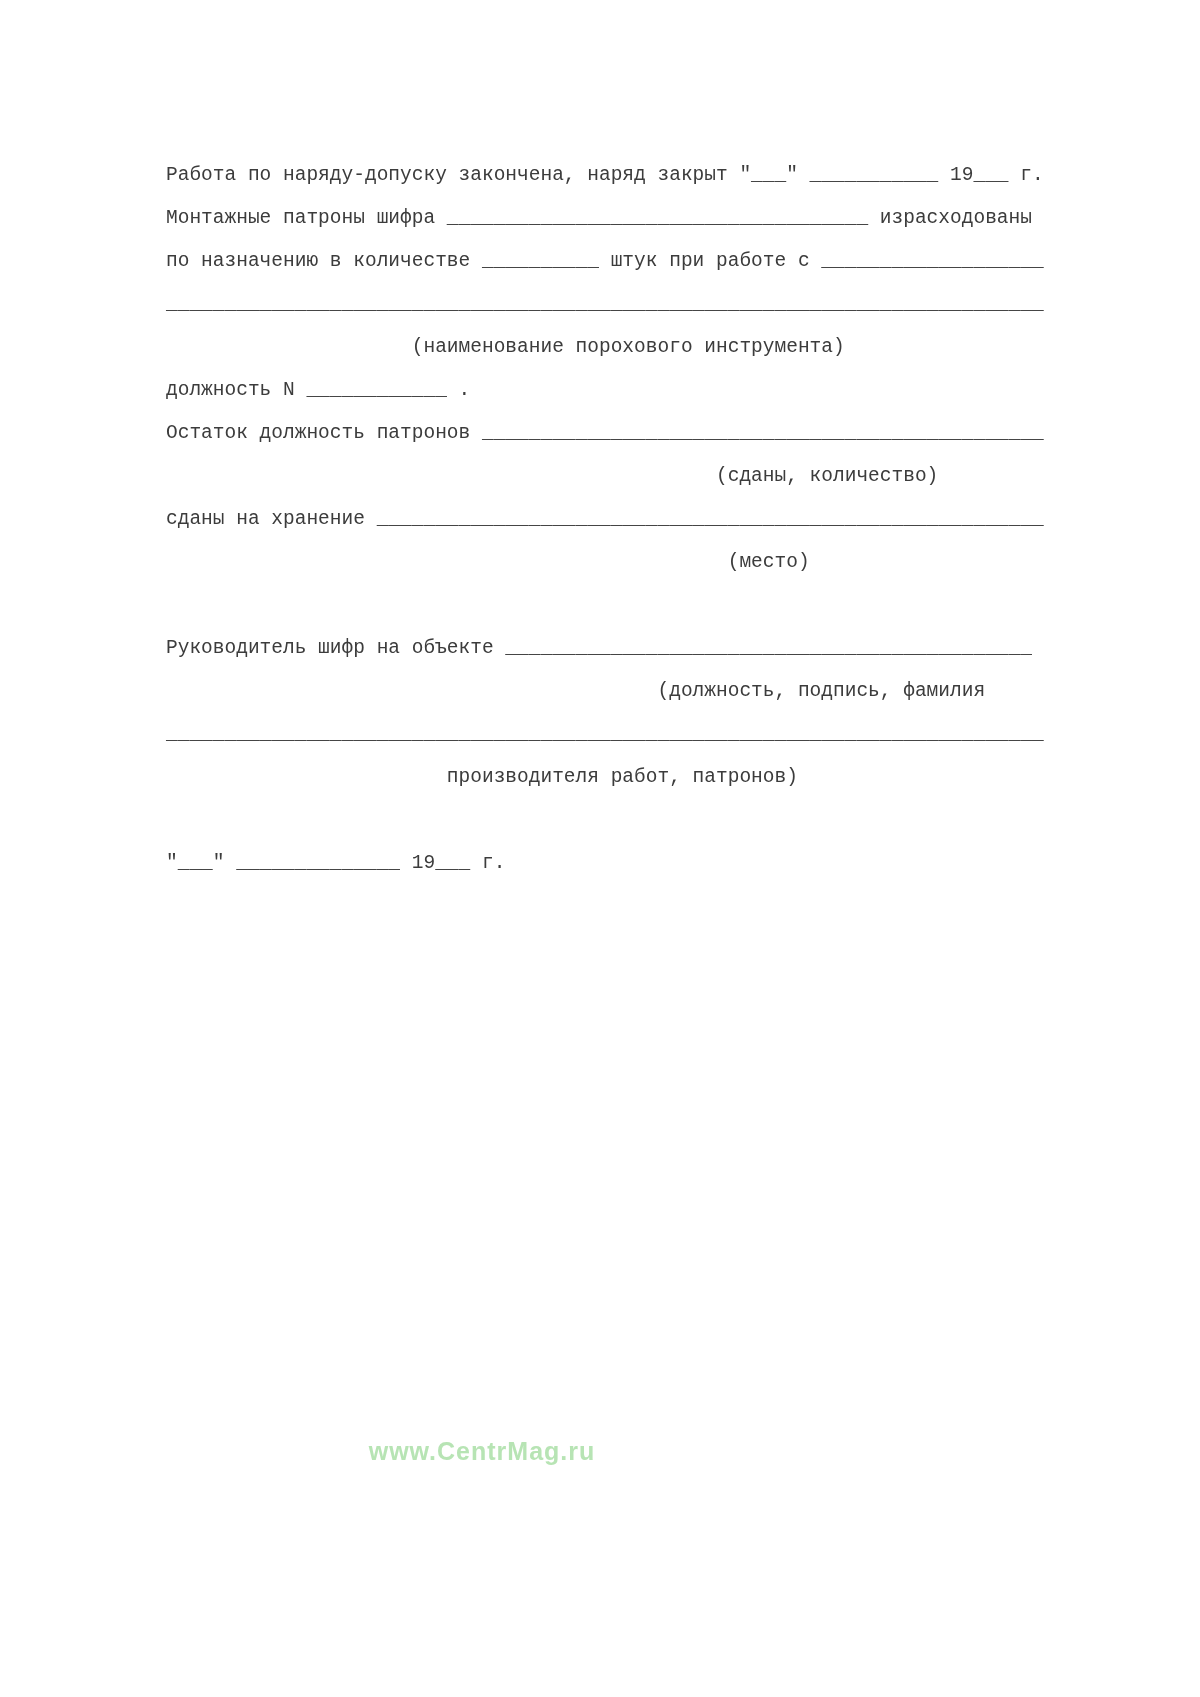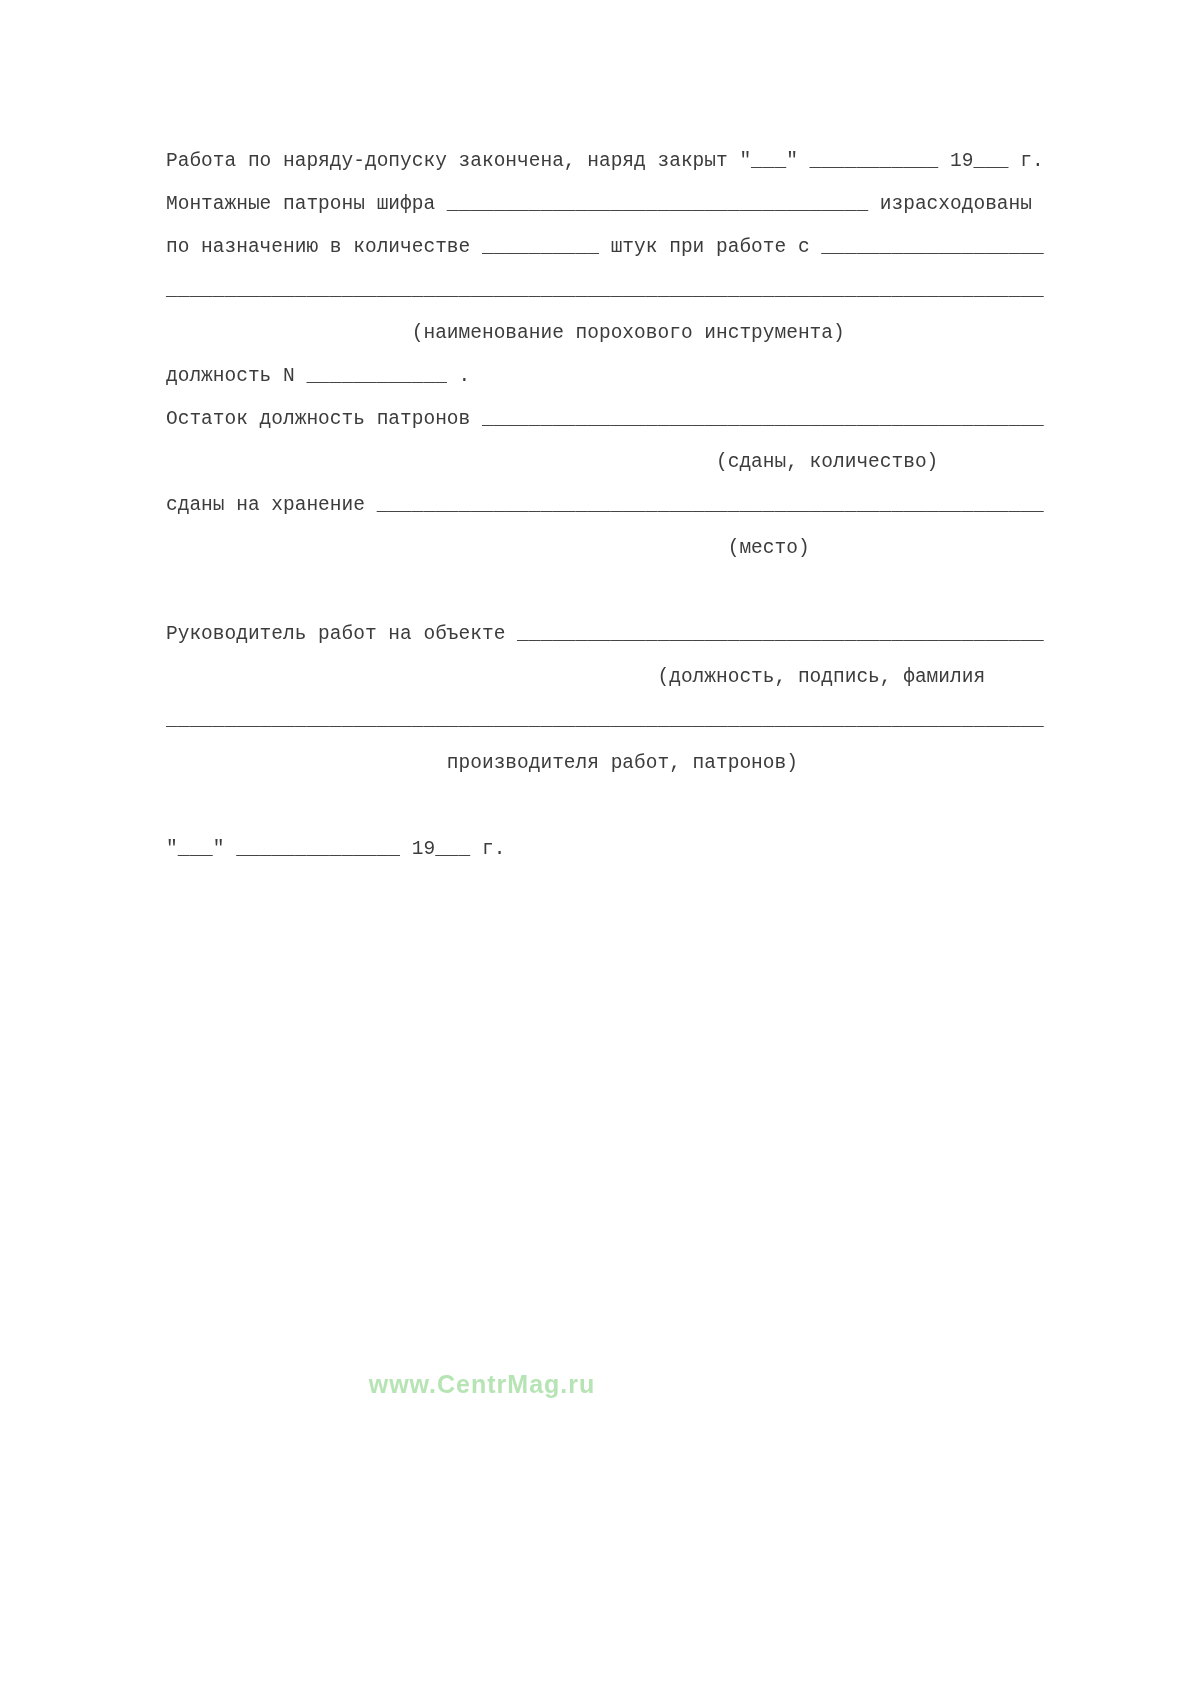--- a/index.html
+++ b/index.html
@@ -11,36 +11,36 @@
     position: relative;
     width: 1200px;
     height: 1697px;
     background: #ffffff;
     overflow: hidden;
     font-family: "Liberation Mono", "DejaVu Sans Mono", monospace;
   }
   .doc {
     position: absolute;
     left: 166px;
-    top: 140px;
+    top: 154px;
     color: #3c3c3c;
     font-size: 19.5px;
     font-weight: 400;
   }
   .line {
     white-space: pre;
     height: 43px;
     line-height: 43px;
   }
   .gap {
     height: 43px;
   }
   .watermark {
     position: absolute;
-    top: 1369px;
+    top: 1436px;
     left: 0;
     width: 964px;
     text-align: center;
     font-family: "Liberation Sans", sans-serif;
     font-size: 25px;
     font-weight: 700;
     line-height: 30px;
     letter-spacing: 1px;
   }
 </style>
@@ -53,21 +53,21 @@
     <div class="line">Монтажные патроны шифра ____________________________________ израсходованы</div>
     <div class="line">по назначению в количестве __________ штук при работе с ___________________</div>
     <div class="line">___________________________________________________________________________</div>
     <div class="line">                     (наименование порохового инструмента)</div>
     <div class="line">должность N ____________ .</div>
     <div class="line">Остаток должность патронов ________________________________________________</div>
     <div class="line">                                               (сданы, количество)</div>
     <div class="line">сданы на хранение _________________________________________________________</div>
     <div class="line">                                                (место)</div>
     <div class="gap"></div>
-    <div class="line">Руководитель работ на объекте _____________________________________________</div>
+    <div class="line">Руководитель шифр на объекте _____________________________________________</div>
     <div class="line">                                          (должность, подпись, фамилия</div>
     <div class="line">___________________________________________________________________________</div>
     <div class="line">                        производителя работ, патронов)</div>
     <div class="gap"></div>
     <div class="line">"___" ______________ 19___ г.</div>
   </div>
 
   <div class="watermark" style="color: rgb(183, 228, 180);">www.CentrMag.ru</div>
 </div>
 

